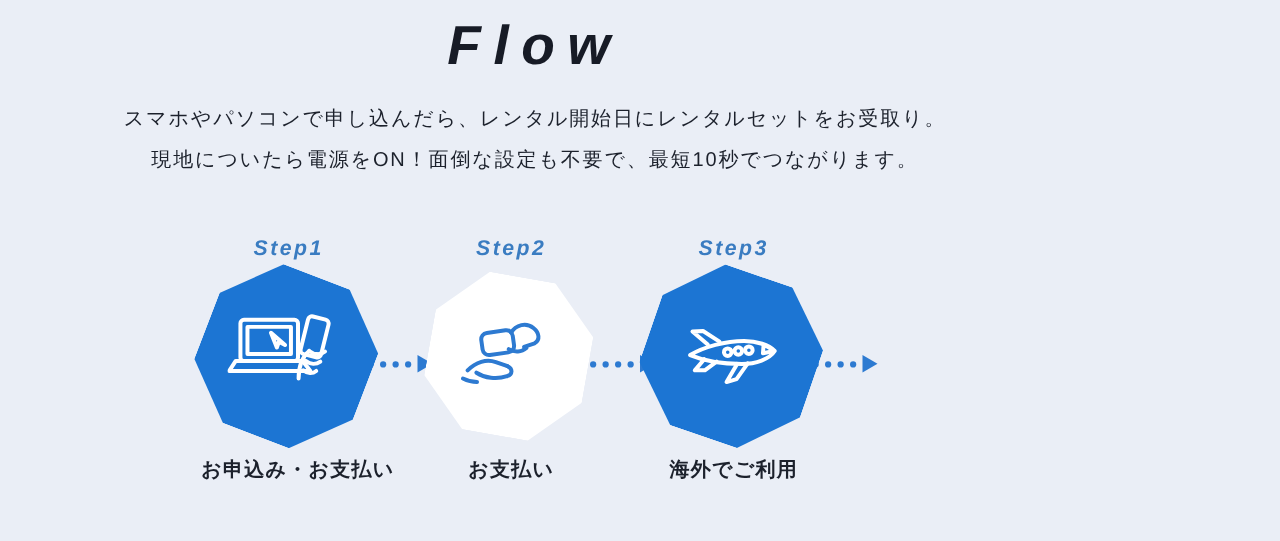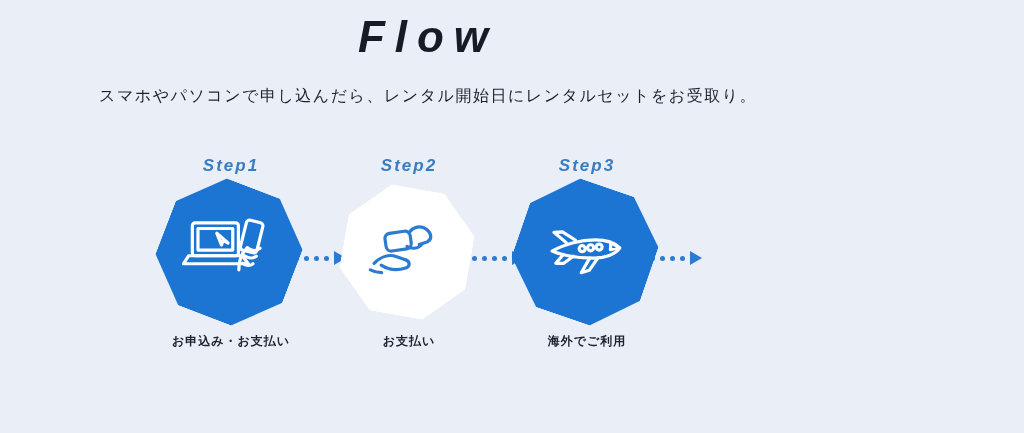--- a/index.html
+++ b/index.html
@@ -68,21 +68,21 @@
     display:flex; align-items:center; justify-content:center;
   }
   .step-icon { width:94px; height:94px; }
   .step-icon path, .step-icon rect, .step-icon circle {
     fill:none; stroke-width:3.4; stroke-linecap:round; stroke-linejoin:round;
   }
   .stroke-white path, .stroke-white rect, .stroke-white circle { stroke:#ffffff; }
   .stroke-blue  path, .stroke-blue  rect, .stroke-blue  circle { stroke:#2d7ad1; }
   .caption {
     margin-top:13px;
-    font-size:12px;
+    font-size:16px;
     font-weight:700;
     letter-spacing:1px;
     white-space:nowrap;
     color:#1c212c;
   }
 
   .arrow {
     flex:none;
     width:44px;
     margin:97px -3px 0 -3px;
@@ -101,20 +101,21 @@
 </style>
 </head>
 <body>
 
 <div class="wrap">
 
   <div class="title">Flow</div>
 
   <div class="desc">
     <div>スマホやパソコンで申し込んだら、レンタル開始日にレンタルセットをお受取り。</div>
+    <div>現地についたら電源をON！面倒な設定も不要で、最短10秒でつながります。</div>
   </div>
 
   <div class="flow-row">
 
     <div class="step s1">
       <div class="step-label">Step1</div>
       <div class="shape">
         <div class="octagon blue"></div>
         <div class="icon-box">
           <svg class="step-icon stroke-white" viewBox="0 0 100 100">

